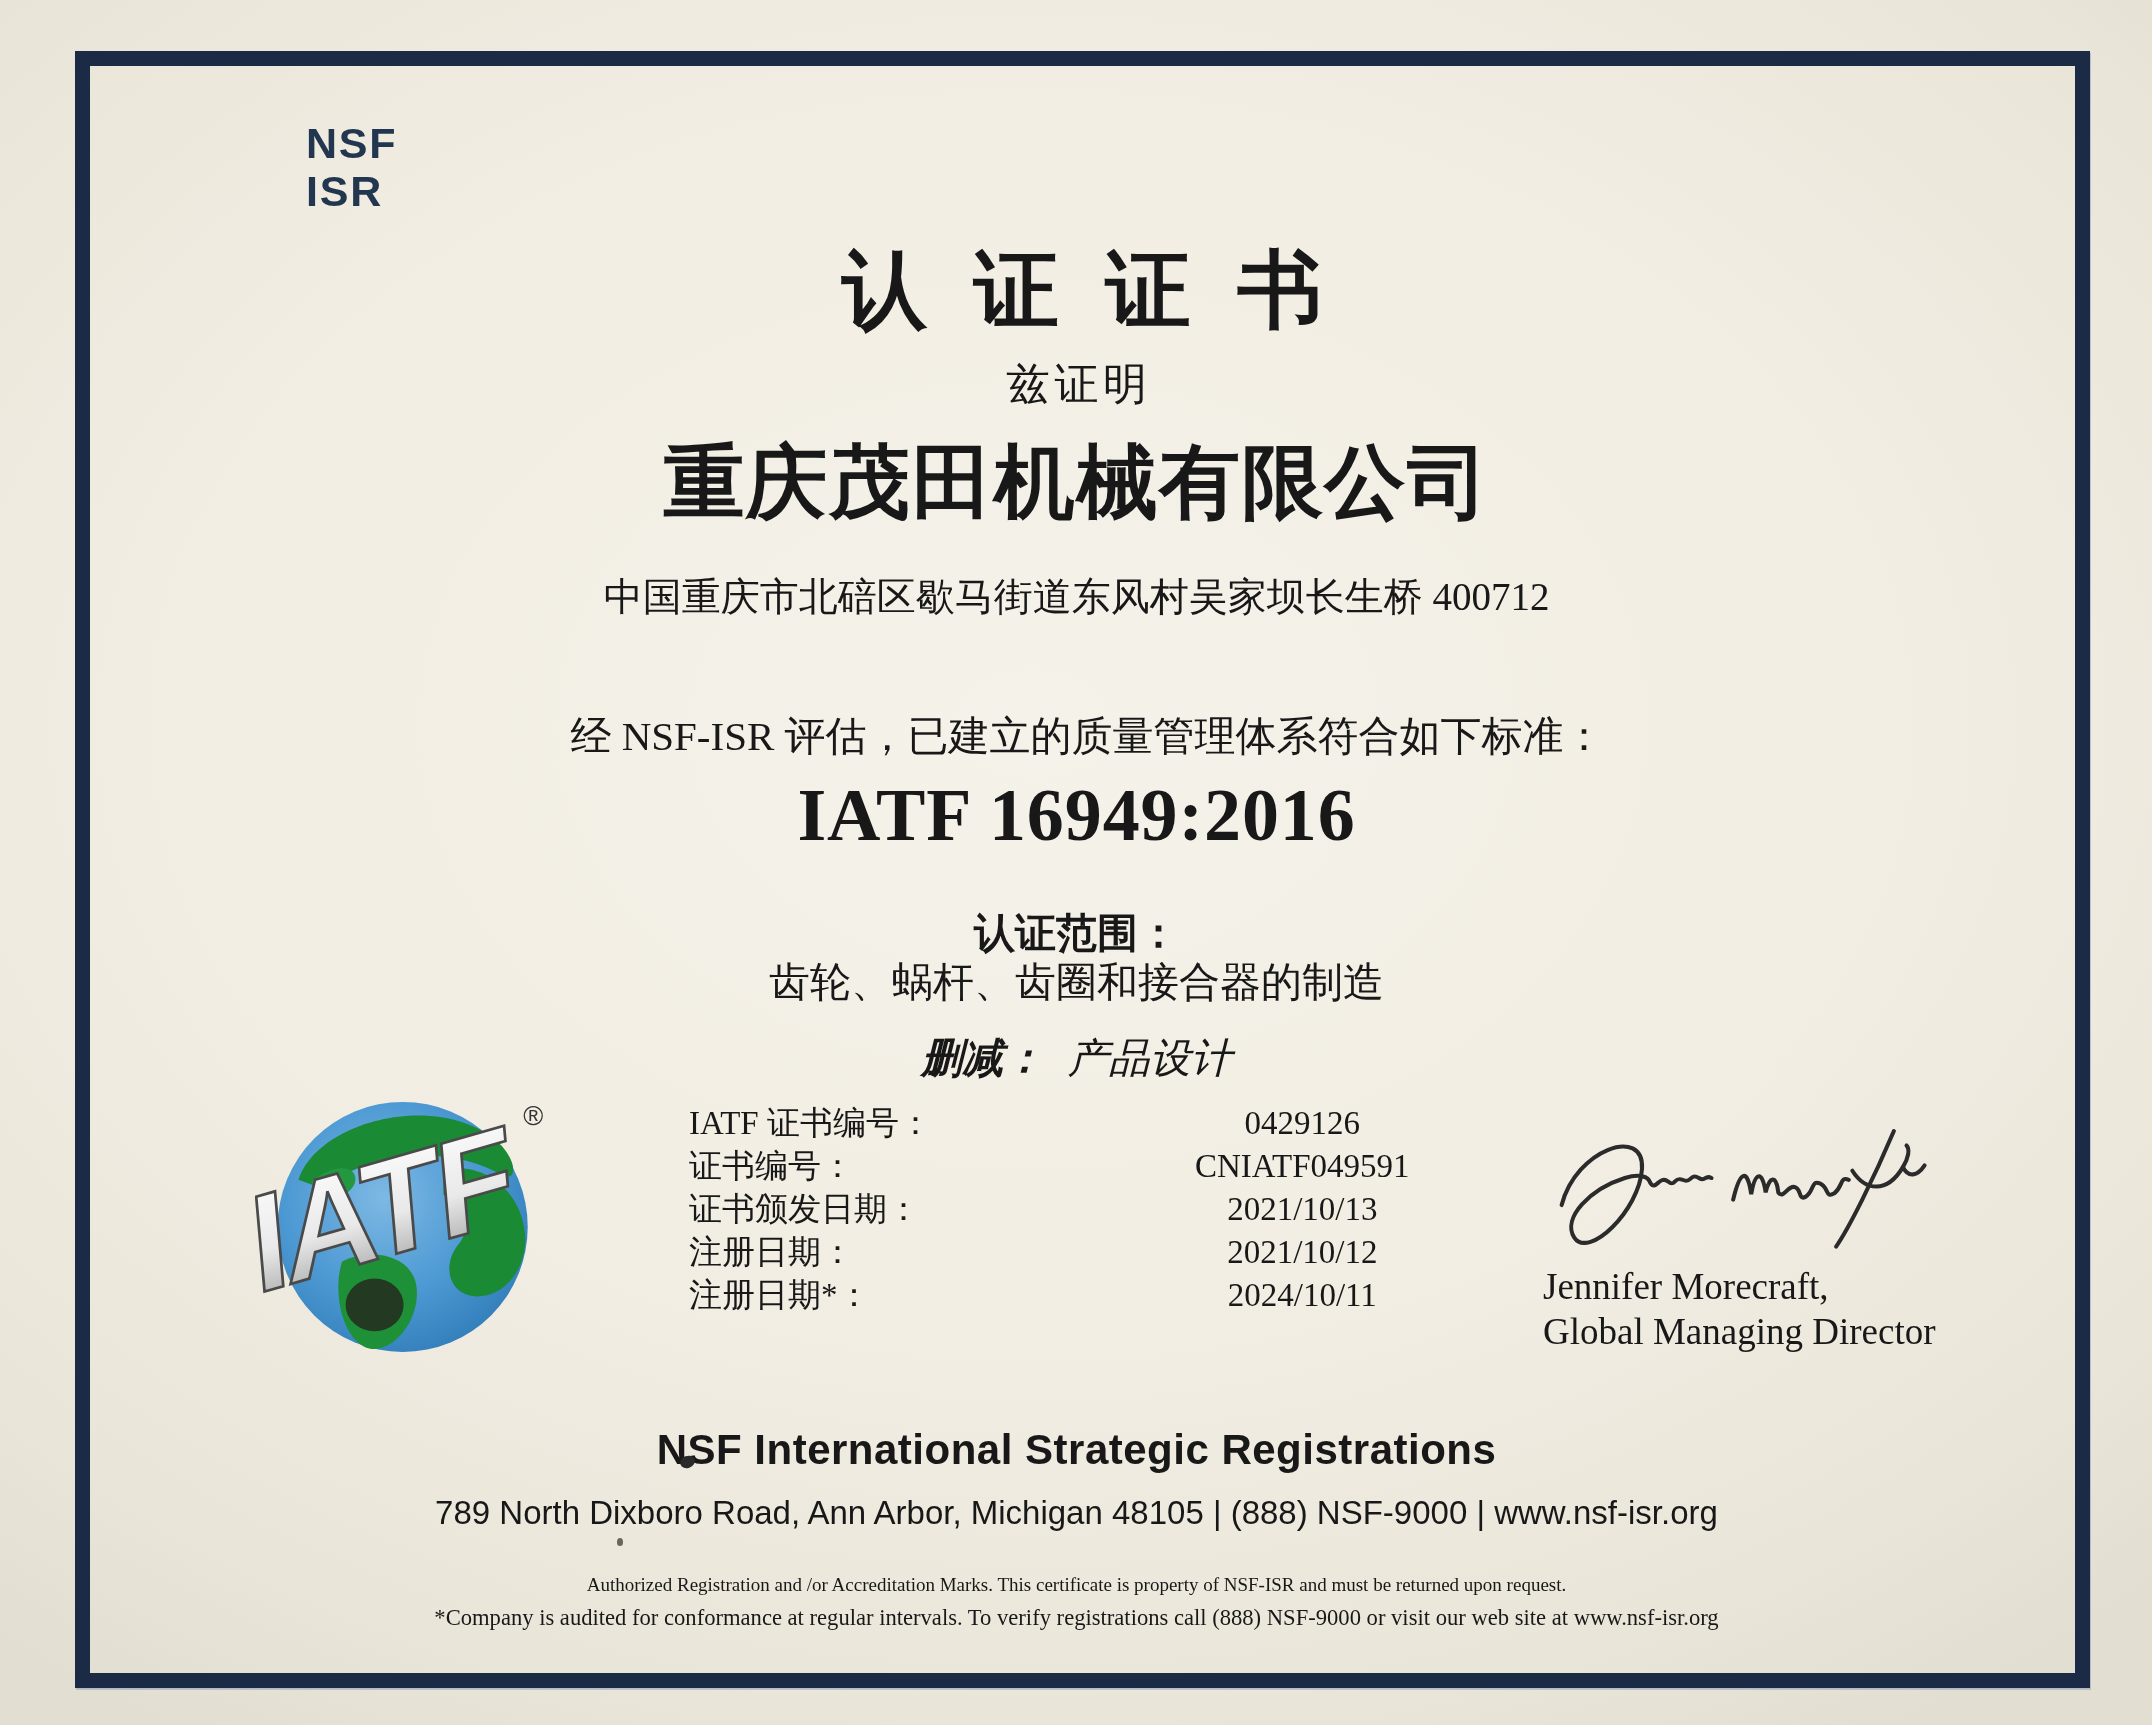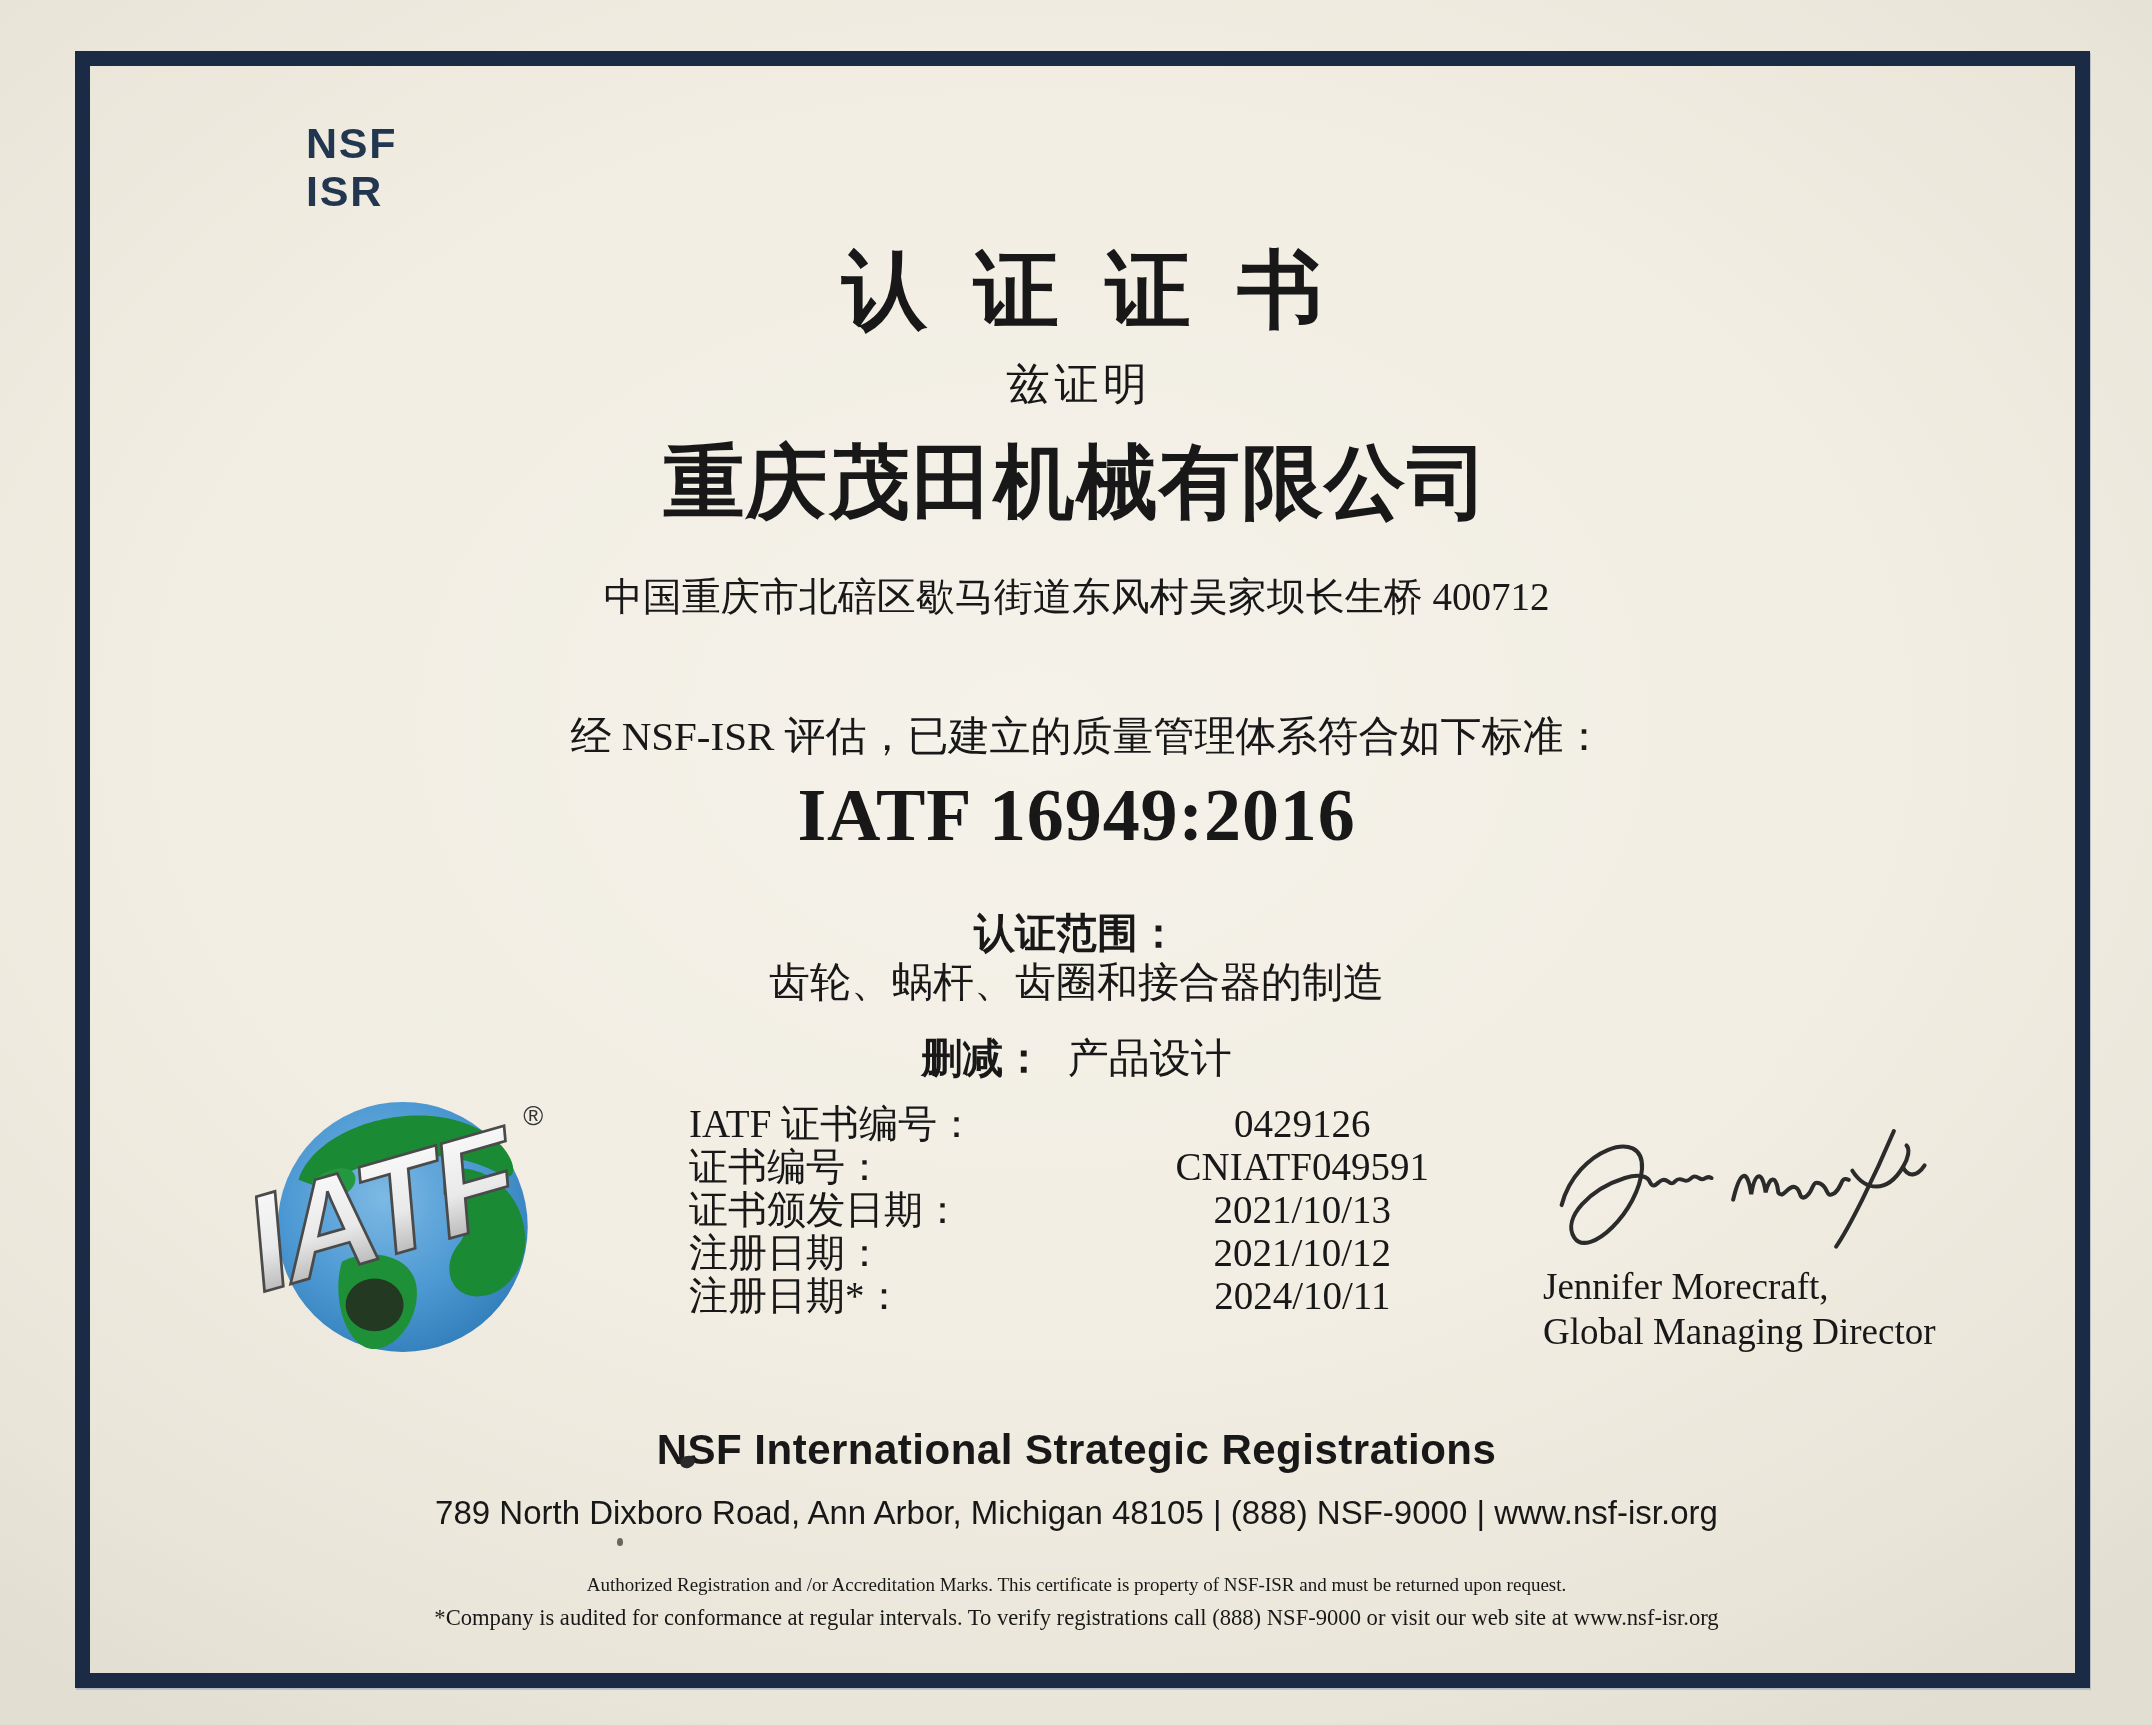--- a/index.html
+++ b/index.html
@@ -34,28 +34,28 @@
 
   
   .cert-title{top:233px;font-size:85px;font-weight:600;letter-spacing:.55em;text-indent:.55em;padding-left:11px;}
   .certify{top:355px;font-size:44px;letter-spacing:.1em;text-indent:.1em;text-align:center;}
   .company{top:429px;font-size:81px;font-weight:bold;letter-spacing:.02em;}
   .company-addr{top:570px;font-size:39px;}
   .assessment{top:709px;font-size:41px;padding-left:22px;}
   .standard{top:773px;font-size:74px;font-weight:bold;font-family:"Liberation Serif","DejaVu Serif",serif;letter-spacing:0.9px;}
   .scope-heading{top:906px;font-size:41px;font-weight:bold;}
   .scope-text{top:955px;font-size:41px;}
-  .exclusion{top:1031px;font-size:41px;}
+  .exclusion{top:1031px;font-size:41px;font-style:italic;}
   .exclusion .lbl{font-weight:bold;margin-right:23.5px;}
 
   
   .iatf-logo{left:255px;top:1082px;width:299px;height:299px;}
 
   
-  .details{left:689px;top:1102px;width:859px;font-size:39px;}
+  .details{left:689px;top:1102px;width:859px;font-size:33px;}
   .details .row{display:flex;line-height:43px;}
   .details .lbl{width:362px;text-align:left;}
   .details .val{width:470px;margin-left:16.3px;text-align:center;}
 
   
   .sig-svg{left:1536px;top:1122px;}
   .sig-name{left:1543px;top:1265px;font-size:37px;}
   .sig-title{left:1543px;top:1310px;font-size:37px;}
 
   

